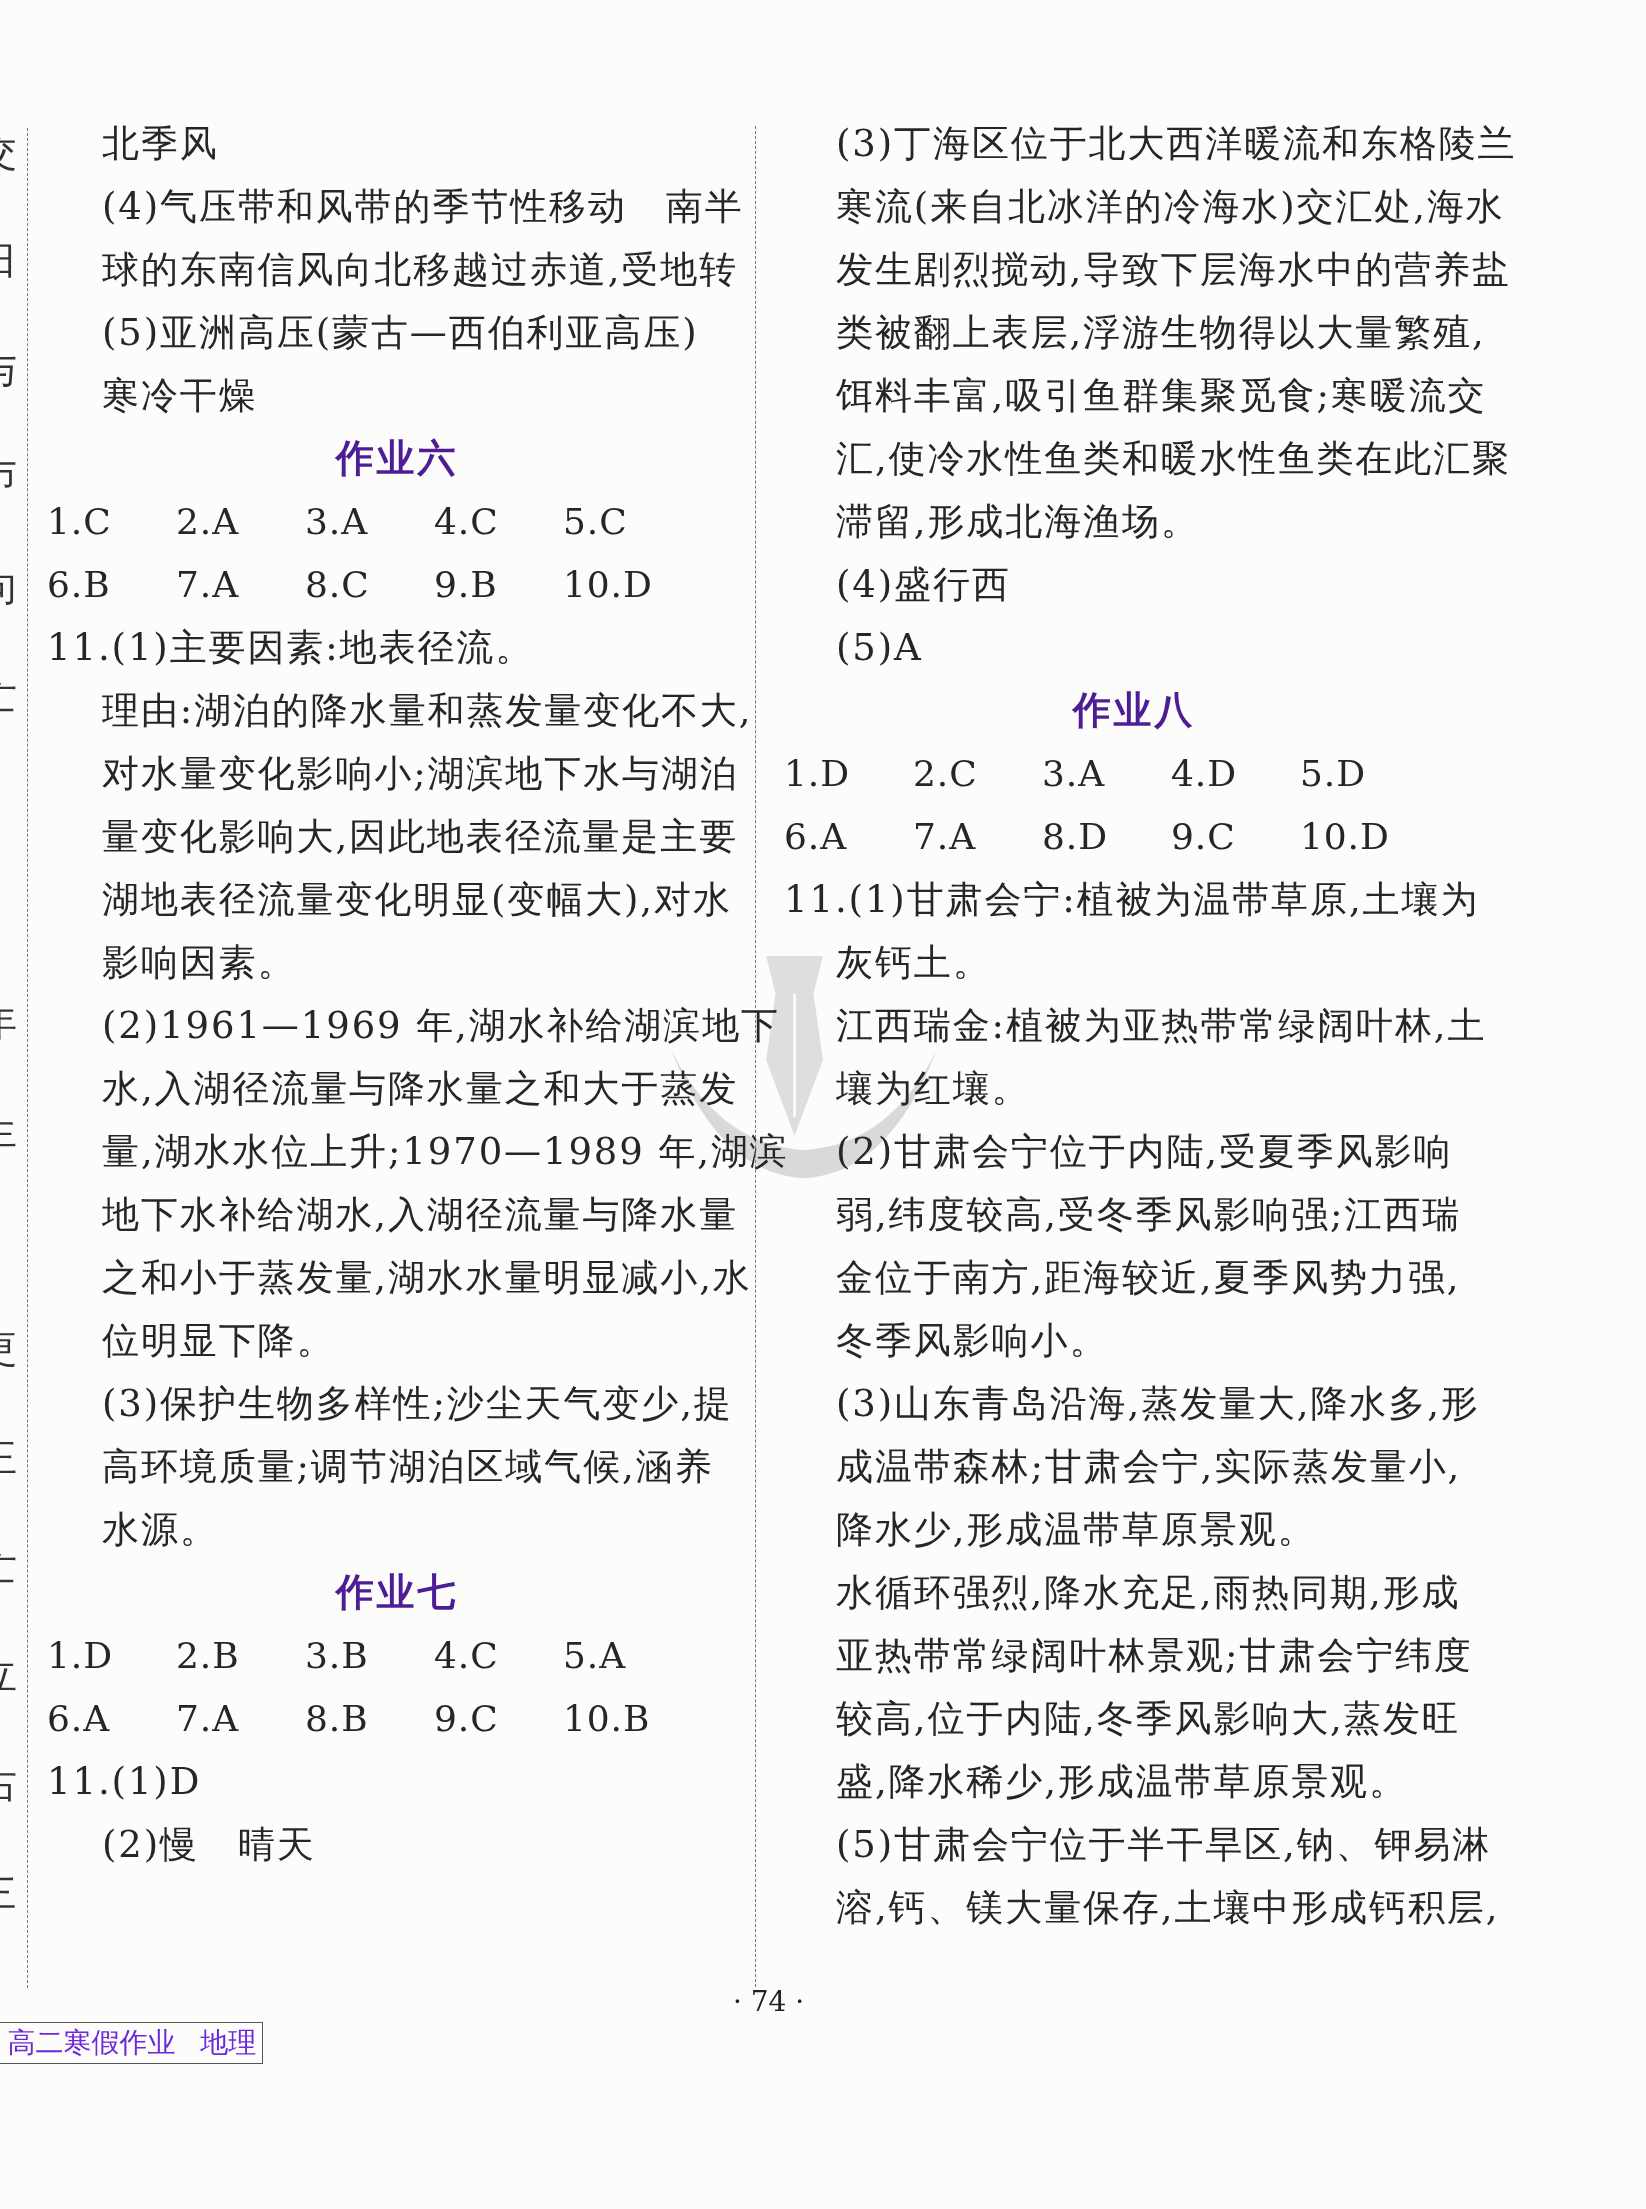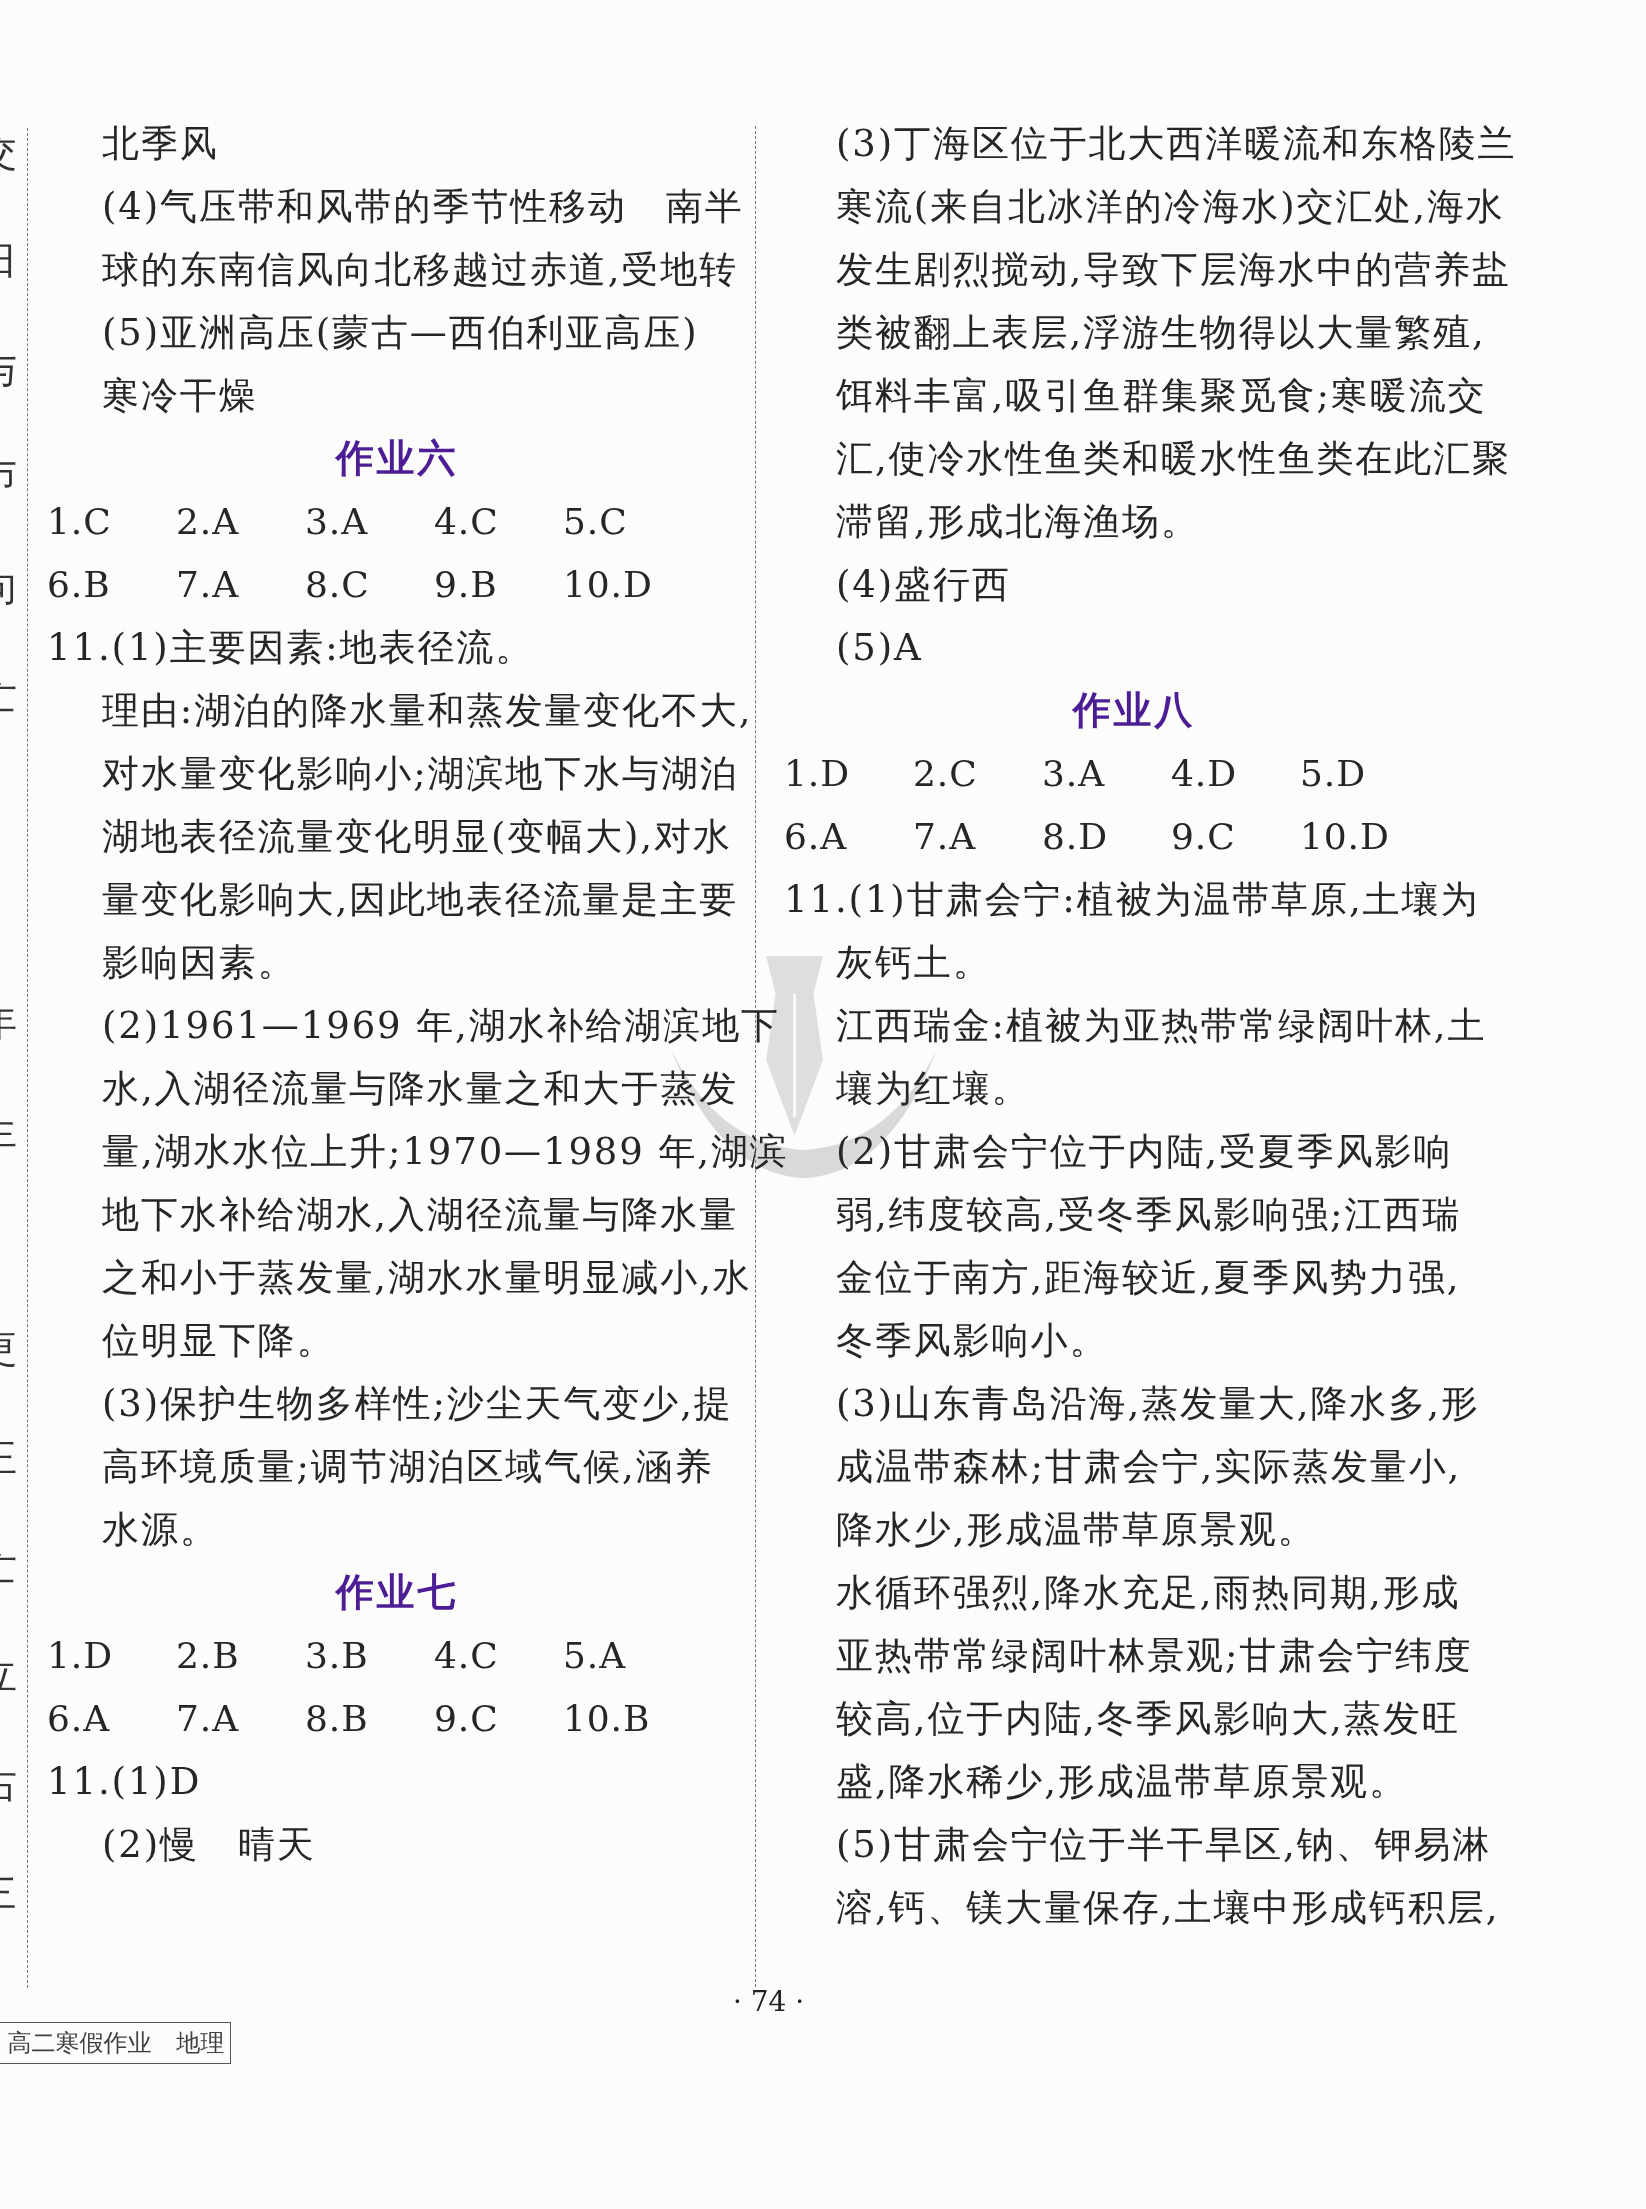--- a/index.html
+++ b/index.html
@@ -39,21 +39,21 @@
     font-family: Liberation Sans, sans-serif;
     font-weight: bold; font-size: 38px; line-height: 63px; height: 63px;
     text-align: center; letter-spacing: 2.8px; color: #4c1d95;
   }
   .mc-row { display: flex; font-size: 36px; line-height: 63px; height: 63px; }
   .mc-row span { width: 129px; flex: none; letter-spacing: 0.9px; }
   .footer-box {
     position: absolute; left: 0; top: 2022px; height: 40px; padding: 0 5.7px 0 7.6px;
     border: 1.9px solid #555; border-left: none;
     font-family: "DejaVu Sans", "Liberation Sans", sans-serif;
-    font-size: 24px; line-height: 40px; color: #404040; white-space: nowrap;
+    font-size: 28px; line-height: 40px; color: #6d28d9; white-space: nowrap;
   }
   .footer-box .subj { margin-left: 24.6px; }
   .page-num {
     position: absolute; left: 733px; top: 1981px; font-size: 28px; line-height: 42px;
     color: #222; white-space: nowrap;
   }
   .watermark {
     position: absolute; left: 662px; top: 937px; width: 284px; height: 265px;
     opacity: 0.35; pointer-events: none;
   }
@@ -112,22 +112,22 @@
       <div class="mc-row">
         <span>6.B</span>
         <span>7.A</span>
         <span>8.C</span>
         <span>9.B</span>
         <span>10.D</span>
       </div>
       <div class="line">11.(1)主要因素:地表径流。</div>
       <div class="line indent">理由:湖泊的降水量和蒸发量变化不大,</div>
       <div class="line indent">对水量变化影响小;湖滨地下水与湖泊</div>
+      <div class="line indent">量变化影响大,因此地表径流量是主要</div>
       <div class="line indent">湖地表径流量变化明显(变幅大),对水</div>
-      <div class="line indent">量变化影响大,因此地表径流量是主要</div>
       <div class="line indent">影响因素。</div>
       <div class="line indent">(2)1961—1969 年,湖水补给湖滨地下</div>
       <div class="line indent">水,入湖径流量与降水量之和大于蒸发</div>
       <div class="line indent">量,湖水水位上升;1970—1989 年,湖滨</div>
       <div class="line indent">地下水补给湖水,入湖径流量与降水量</div>
       <div class="line indent">之和小于蒸发量,湖水水量明显减小,水</div>
       <div class="line indent">位明显下降。</div>
       <div class="line indent">(3)保护生物多样性;沙尘天气变少,提</div>
       <div class="line indent">高环境质量;调节湖泊区域气候,涵养</div>
       <div class="line indent">水源。</div>

